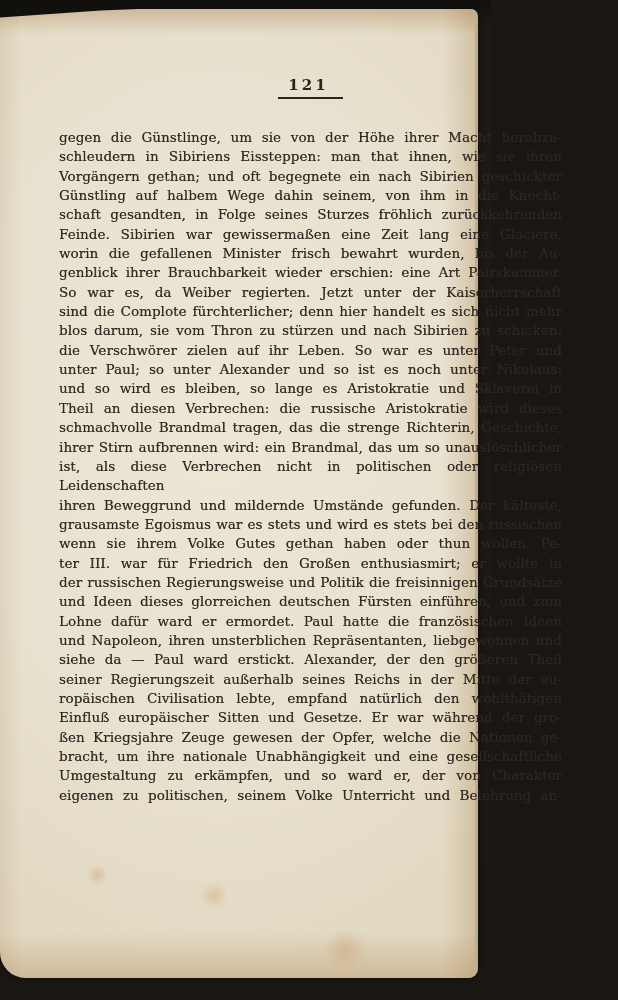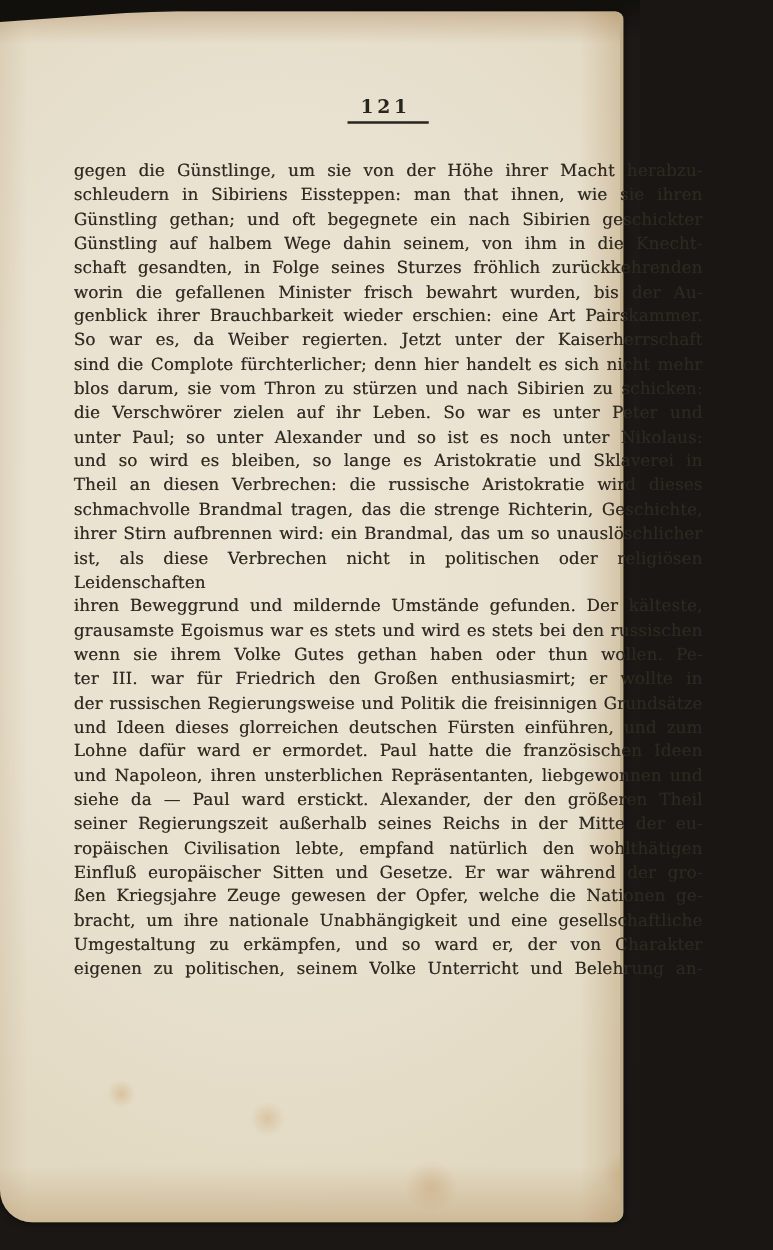--- a/index.html
+++ b/index.html
@@ -10,21 +10,20 @@
     overflow: hidden;
     background: #191613;
     font-family: "DejaVu Serif", "Liberation Serif", serif;
   }
   .scene {
     position: relative;
     width: 491px;
     height: 1000px;
     background:
       linear-gradient(to bottom, #12100d 0, #1c1916 30px, #1a1714 100%);
-    padding-left: 21px;
   }
   
   .paper {
     position: absolute;
     top: 9px;
     left: 0;
     right: 13px;
     bottom: 22px;
     border-radius: 3px 7px 9px 26px;
     border-right: 3px solid #bfae8c;
@@ -94,23 +93,24 @@
 <body>
 
 <div class="scene">
   <div class="paper">
     <div class="page-number-row">
       <span class="page-number">121</span>
     </div>
     <div class="text-block" id="text-block">
         <div class="text-line">gegen die Günstlinge, um sie von der Höhe ihrer Macht herabzu-</div>
         <div class="text-line">schleudern in Sibiriens Eissteppen: man that ihnen, wie sie ihren</div>
-        <div class="text-line">Günstling gethan; und oft begegnete ein nach Sibirien geschickter</div>
+        <div class="text-line">Vorgängern gethan; und oft begegnete ein nach Sibirien geschickter</div>
         <div class="text-line">Günstling auf halbem Wege dahin seinem, von ihm in die Knecht-</div>
         <div class="text-line">schaft gesandten, in Folge seines Sturzes fröhlich zurückkehrenden</div>
+        <div class="text-line">Feinde.  Sibirien war gewissermaßen eine Zeit lang eine Glacière,</div>
         <div class="text-line">worin die gefallenen Minister frisch bewahrt wurden, bis der Au-</div>
         <div class="text-line">genblick ihrer Brauchbarkeit wieder erschien: eine Art Pairskammer.</div>
         <div class="text-line">So war es, da Weiber regierten.  Jetzt unter der Kaiserherrschaft</div>
         <div class="text-line">sind die Complote fürchterlicher; denn hier handelt es sich nicht mehr</div>
         <div class="text-line">blos darum, sie vom Thron zu stürzen und nach Sibirien zu schicken:</div>
         <div class="text-line">die Verschwörer zielen auf ihr Leben.  So war es unter Peter und</div>
         <div class="text-line">unter Paul; so unter Alexander und so ist es noch unter Nikolaus:</div>
         <div class="text-line">und so wird es bleiben, so lange es Aristokratie und Sklaverei in</div>
         <div class="text-line">Theil an diesen Verbrechen: die russische Aristokratie wird dieses</div>
         <div class="text-line">schmachvolle Brandmal tragen, das die strenge Richterin, Geschichte,</div>

